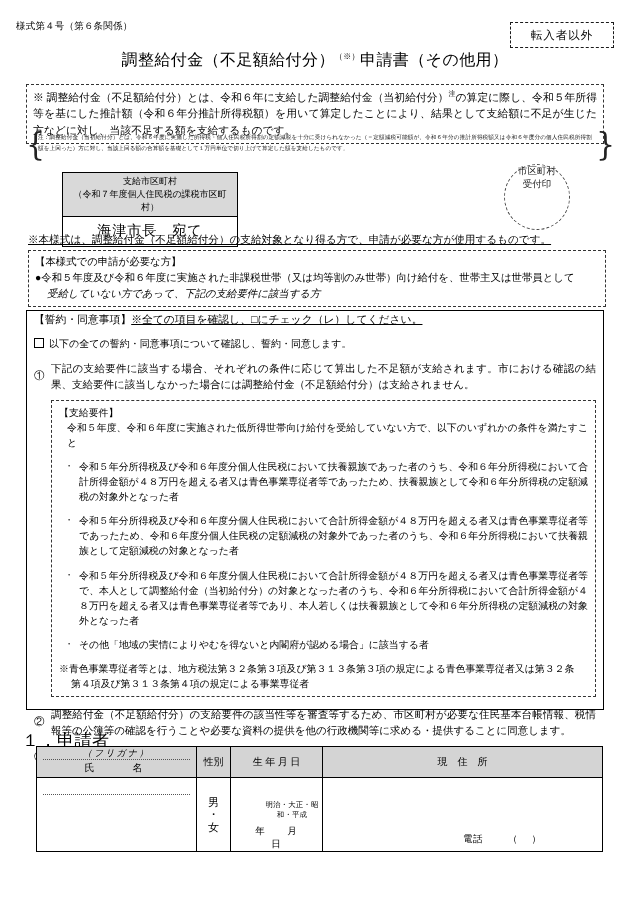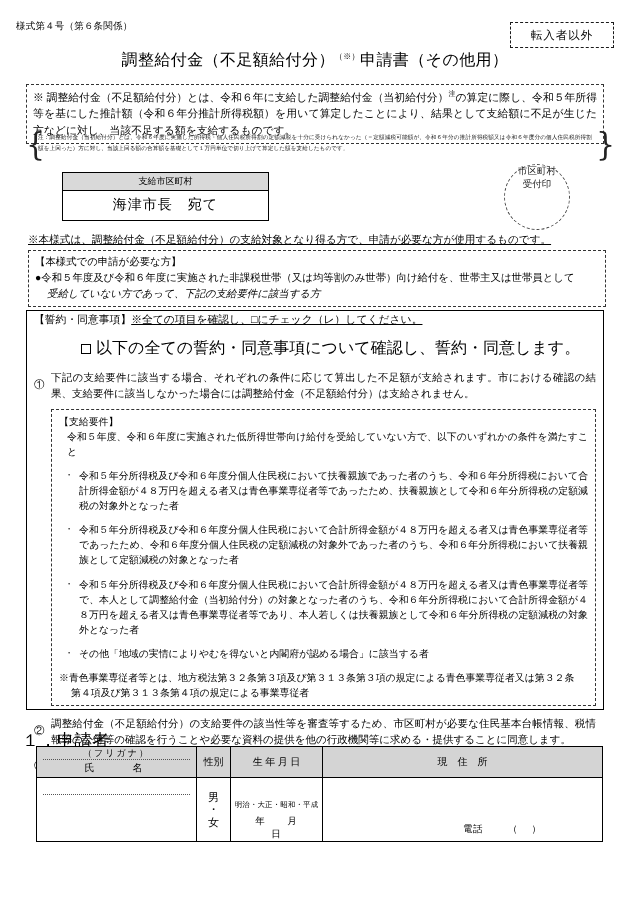--- a/index.html
+++ b/index.html
@@ -107,21 +107,21 @@
     letter-spacing: 0.1px;
     text-align: justify;
     color: #111;
   }
 
   
   .muni-box {
     position: absolute;
     left: 62px;
     top: 172px;
-    width: 207px;
+    width: 176px;
     border: 1.2px solid #000;
     box-sizing: border-box;
   }
   .muni-head {
     background: #d9d9d9;
     border-bottom: 1.1px solid #000;
     text-align: center;
     font-size: 9px;
     line-height: 1.45;
     padding: 2px 2px 2px 2px;
@@ -188,23 +188,22 @@
     box-sizing: border-box;
     padding: 0 7px 4px 7px;
   }
   .pledge-title {
     font-size: 10.8px;
     line-height: 1.5;
   }
   .pledge-title u { text-decoration: underline; }
   .pledge-check {
     margin-top: 9px;
-    font-size: 16px;
+    font-size: 10px;
     line-height: 1.5;
-    margin-left: 47px;
   }
   .cbox {
     display: inline-block;
     width: 8px;
     height: 8px;
     border: 1px solid #000;
     margin-right: 5px;
     vertical-align: -1px;
   }
   .item-row {
@@ -293,20 +292,21 @@
   .hd-name {
     line-height: 1.25;
     padding: 1px 0 2px 0;
   }
   .hd-furi {
     font-size: 9px;
     letter-spacing: 2px;
     border-bottom: 1px dotted #555;
     margin: 0 6px 2px 6px;
     display: block;
+    font-style: italic;
   }
   .hd-shimei {
     font-size: 10px;
     letter-spacing: 6px;
     display: block;
   }
   .body-row td { height: 56px; }
   .cell-name {
     position: relative;
   }
@@ -325,20 +325,21 @@
   }
   .cell-gender span { display: block; }
   .cell-dob {
     text-align: center;
     padding-bottom: 3px;
   }
   .dob-era {
     font-size: 7.4px;
     letter-spacing: 0.2px;
     margin-top: 22px;
+    margin-left: 31px;
   }
   .dob-ymd {
     font-size: 9.5px;
     letter-spacing: 1px;
     margin-top: 5px;
   }
   .dob-ymd span { margin: 0 9px; }
   .cell-addr {
     position: relative;
     padding-left: 10px;
@@ -374,20 +375,21 @@
 
   <div class="footnote-wrap">
     <div class="brace brace-l">{</div>
     <div class="brace brace-r">}</div>
     <div class="footnote-text">注：調整給付金（当初給付分）とは、令和６年度に実施した所得税・個人住民税所得割の定額減税を十分に受けられなかった（＝定額減税可能額が、令和６年分の推計所得税額又は令和６年度分の個人住民税所得割額を上回った）方に対し、当該上回る額の合算額を基礎として１万円単位で切り上げて算定した額を支給したものです。</div>
   </div>
 
   <div class="muni-box">
     <div class="muni-head">
       <div>支給市区町村</div>
+      <div>（令和７年度個人住民税の課税市区町村）</div>
     </div>
     <div class="muni-body">海津市長　宛て</div>
   </div>
 
   <div class="stamp">
     <span>市区町村</span>
     <span>受付印</span>
   </div>
 
   <div class="usage-note">

